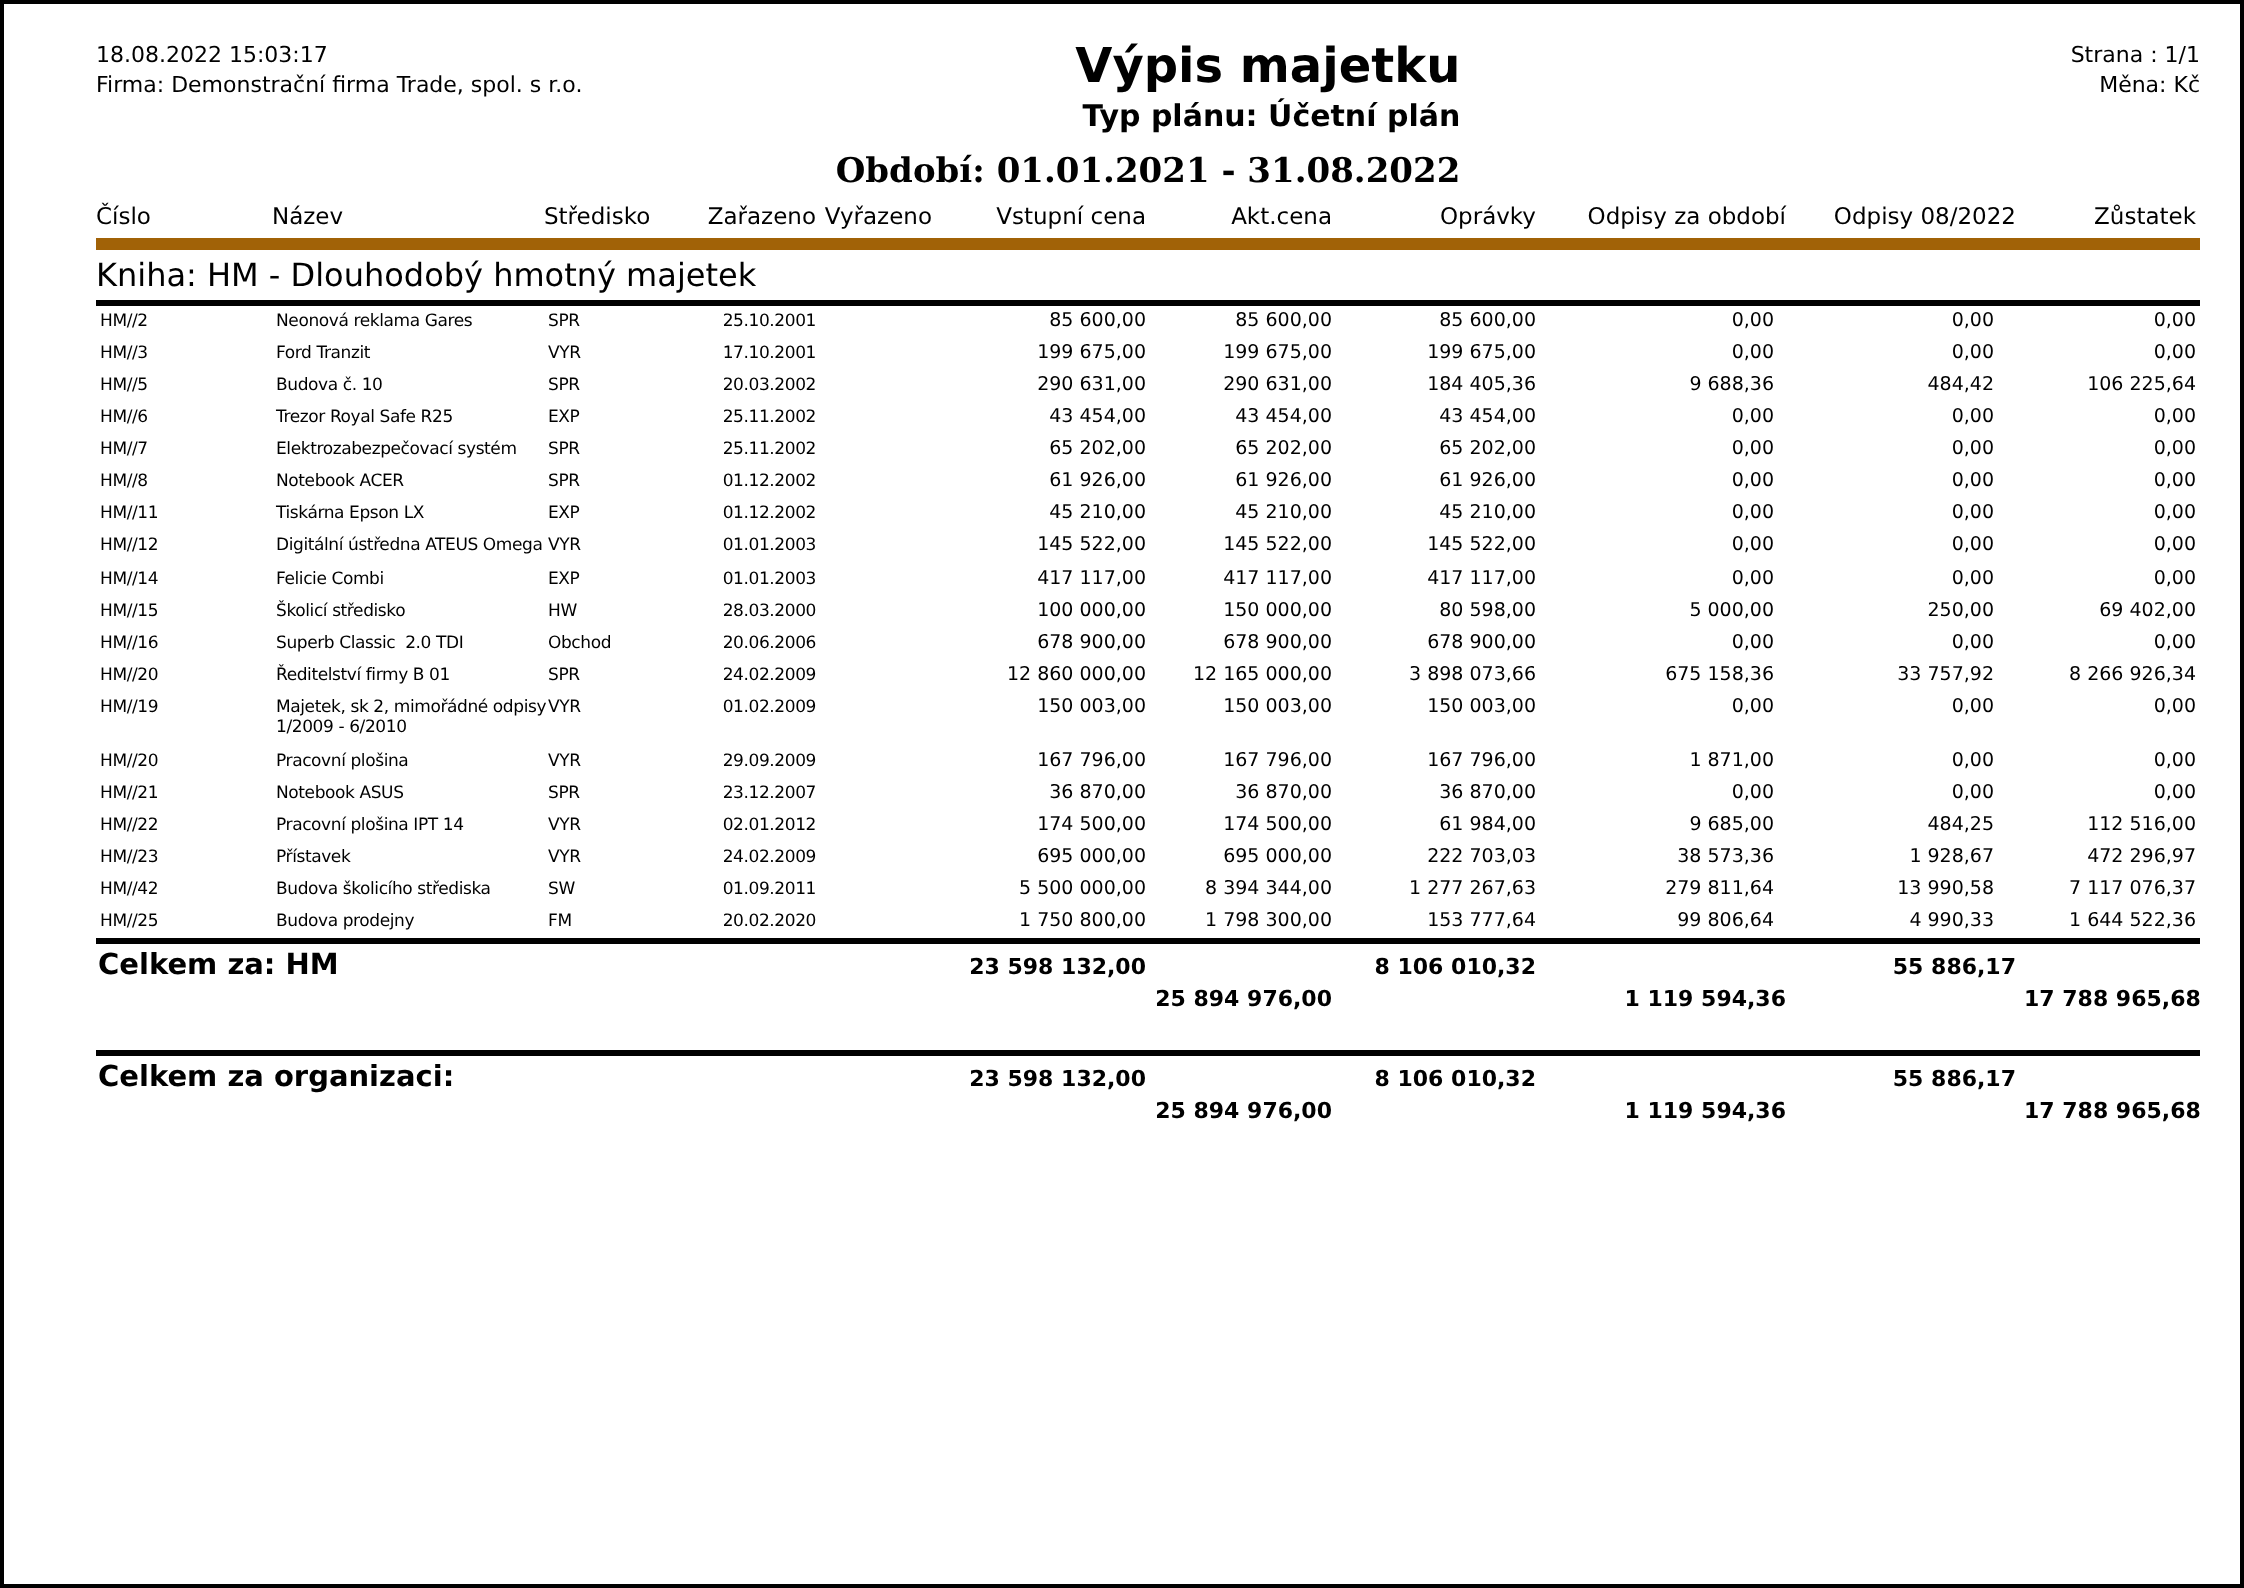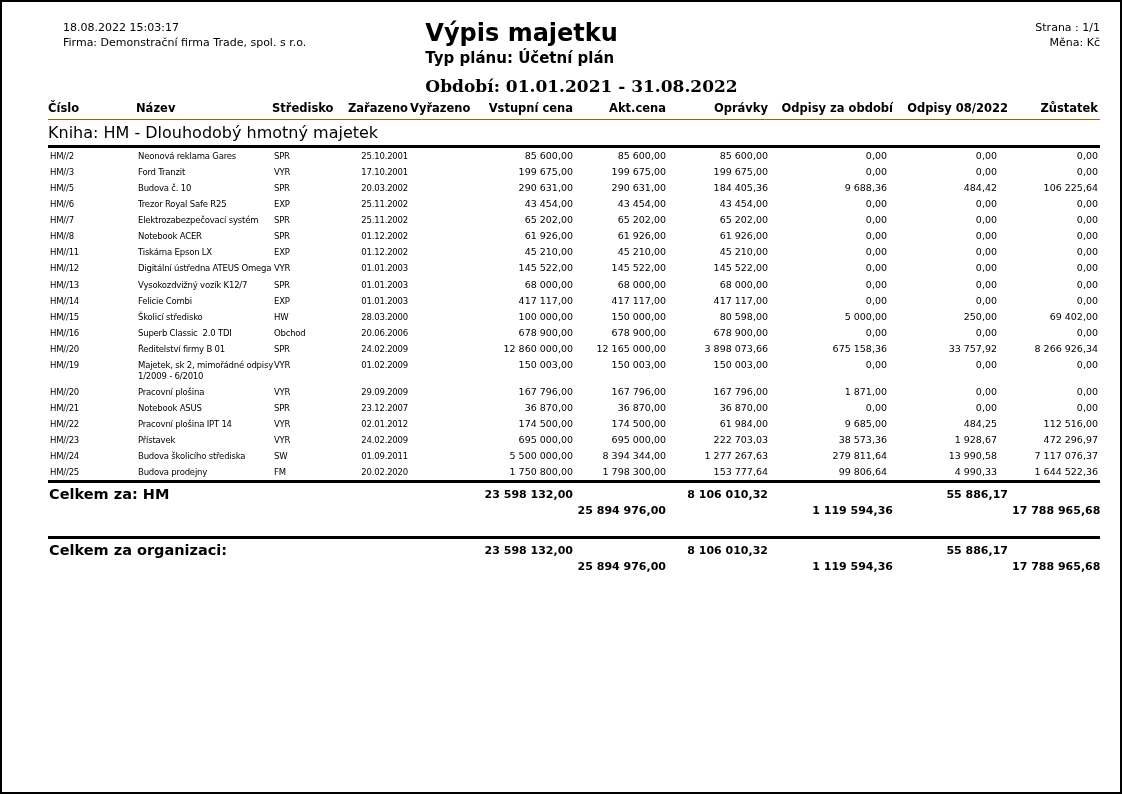--- a/index.html
+++ b/index.html
@@ -9,33 +9,33 @@
     box-sizing:border-box;
     border:2px solid #000;
     background:#fff;
     color:#000;
     font-family:"DejaVu Sans","Liberation Sans",sans-serif;
     overflow:hidden;
     padding:18px 20px 0 46px;
   }
   
   .report-header{display:flex;align-items:flex-start;}
-  .meta-left{flex:1;font-size:11px;line-height:15px;white-space:nowrap;margin-left:15px;}
+  .meta-left{flex:1;font-size:11px;line-height:15px;white-space:nowrap;}
   .meta-right{flex:1;font-size:11px;line-height:15px;text-align:right;white-space:nowrap;}
-  .head-center{text-align:left;}
+  .head-center{text-align:right;}
   .report-title{font-size:24px;font-weight:bold;line-height:26px;}
   .report-sub1{font-size:15px;font-weight:bold;line-height:18px;margin-top:3px;}
   .report-sub2{font-family:"DejaVu Serif","Liberation Serif",serif;font-size:17px;font-weight:bold;line-height:20px;margin-top:9px;}
   
   table.assets{width:1052px;border-collapse:collapse;table-layout:fixed;margin-top:5px;}
   th,td{margin:0;}
   thead th{
-    font-size:11.5px;font-weight:bold;
+    font-size:11.5px;font-weight:normal;
     padding:0 2px 4px 0;
-    border-bottom:1px solid #a16207;
+    border-bottom:6px solid #a16207;
     white-space:nowrap;
   }
   .al{text-align:left;}
   .ar{text-align:right;}
   .section-row td{
     font-size:16px;font-weight:normal;
     padding:3px 0 3px 0;
     border-bottom:3px solid #000;
     white-space:nowrap;
   }
@@ -209,33 +209,20 @@
           <td class="ar c-text">01.01.2003</td>
           <td class="ar c-text"></td>
           <td class="ar c-num">145 522,00</td>
           <td class="ar c-num">145 522,00</td>
           <td class="ar c-num">145 522,00</td>
           <td class="ar c-num pr8">0,00</td>
           <td class="ar c-num pr13">0,00</td>
           <td class="ar c-num">0,00</td>
         </tr>
         <tr class="data-row">
-          <td class="al c-text">HM//13</td>
-          <td class="al c-text name-cell">Vysokozdvižný vozík K12/7</td>
-          <td class="al c-text">SPR</td>
-          <td class="ar c-text">01.01.2003</td>
-          <td class="ar c-text"></td>
-          <td class="ar c-num">68 000,00</td>
-          <td class="ar c-num">68 000,00</td>
-          <td class="ar c-num">68 000,00</td>
-          <td class="ar c-num pr8">0,00</td>
-          <td class="ar c-num pr13">0,00</td>
-          <td class="ar c-num">0,00</td>
-        </tr>
-        <tr class="data-row">
           <td class="al c-text">HM//14</td>
           <td class="al c-text name-cell">Felicie Combi</td>
           <td class="al c-text">EXP</td>
           <td class="ar c-text">01.01.2003</td>
           <td class="ar c-text"></td>
           <td class="ar c-num">417 117,00</td>
           <td class="ar c-num">417 117,00</td>
           <td class="ar c-num">417 117,00</td>
           <td class="ar c-num pr8">0,00</td>
           <td class="ar c-num pr13">0,00</td>
@@ -340,21 +327,21 @@
           <td class="ar c-text">24.02.2009</td>
           <td class="ar c-text"></td>
           <td class="ar c-num">695 000,00</td>
           <td class="ar c-num">695 000,00</td>
           <td class="ar c-num">222 703,03</td>
           <td class="ar c-num pr8">38 573,36</td>
           <td class="ar c-num pr13">1 928,67</td>
           <td class="ar c-num">472 296,97</td>
         </tr>
         <tr class="data-row">
-          <td class="al c-text">HM//24</td>
+          <td class="al c-text">HM//42</td>
           <td class="al c-text name-cell">Budova školicího střediska</td>
           <td class="al c-text">SW</td>
           <td class="ar c-text">01.09.2011</td>
           <td class="ar c-text"></td>
           <td class="ar c-num">5 500 000,00</td>
           <td class="ar c-num">8 394 344,00</td>
           <td class="ar c-num">1 277 267,63</td>
           <td class="ar c-num pr8">279 811,64</td>
           <td class="ar c-num pr13">13 990,58</td>
           <td class="ar c-num">7 117 076,37</td>

